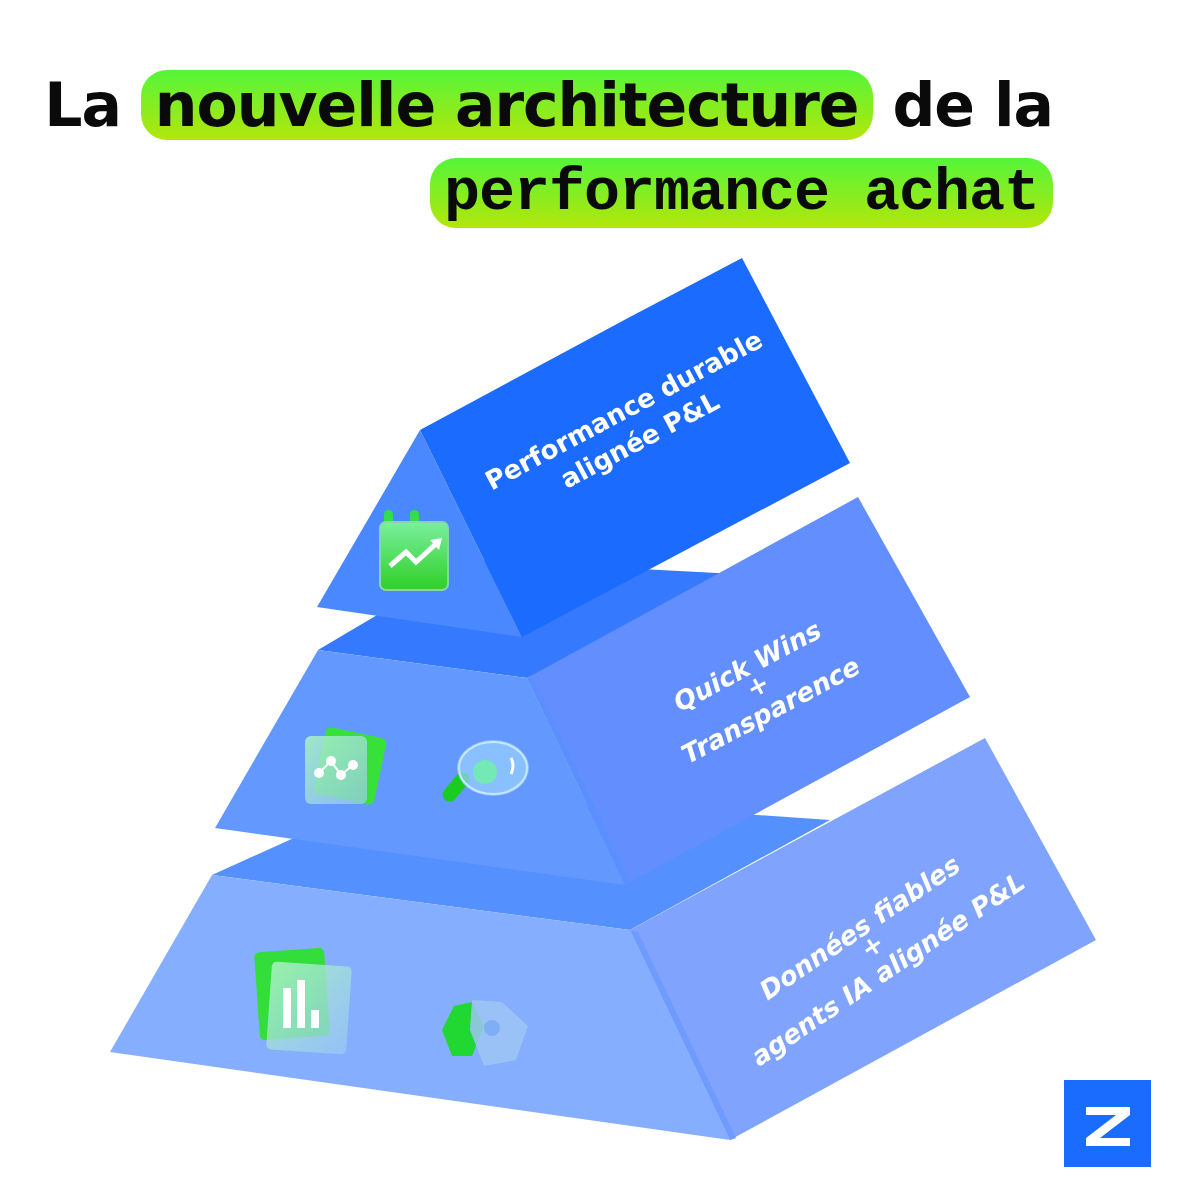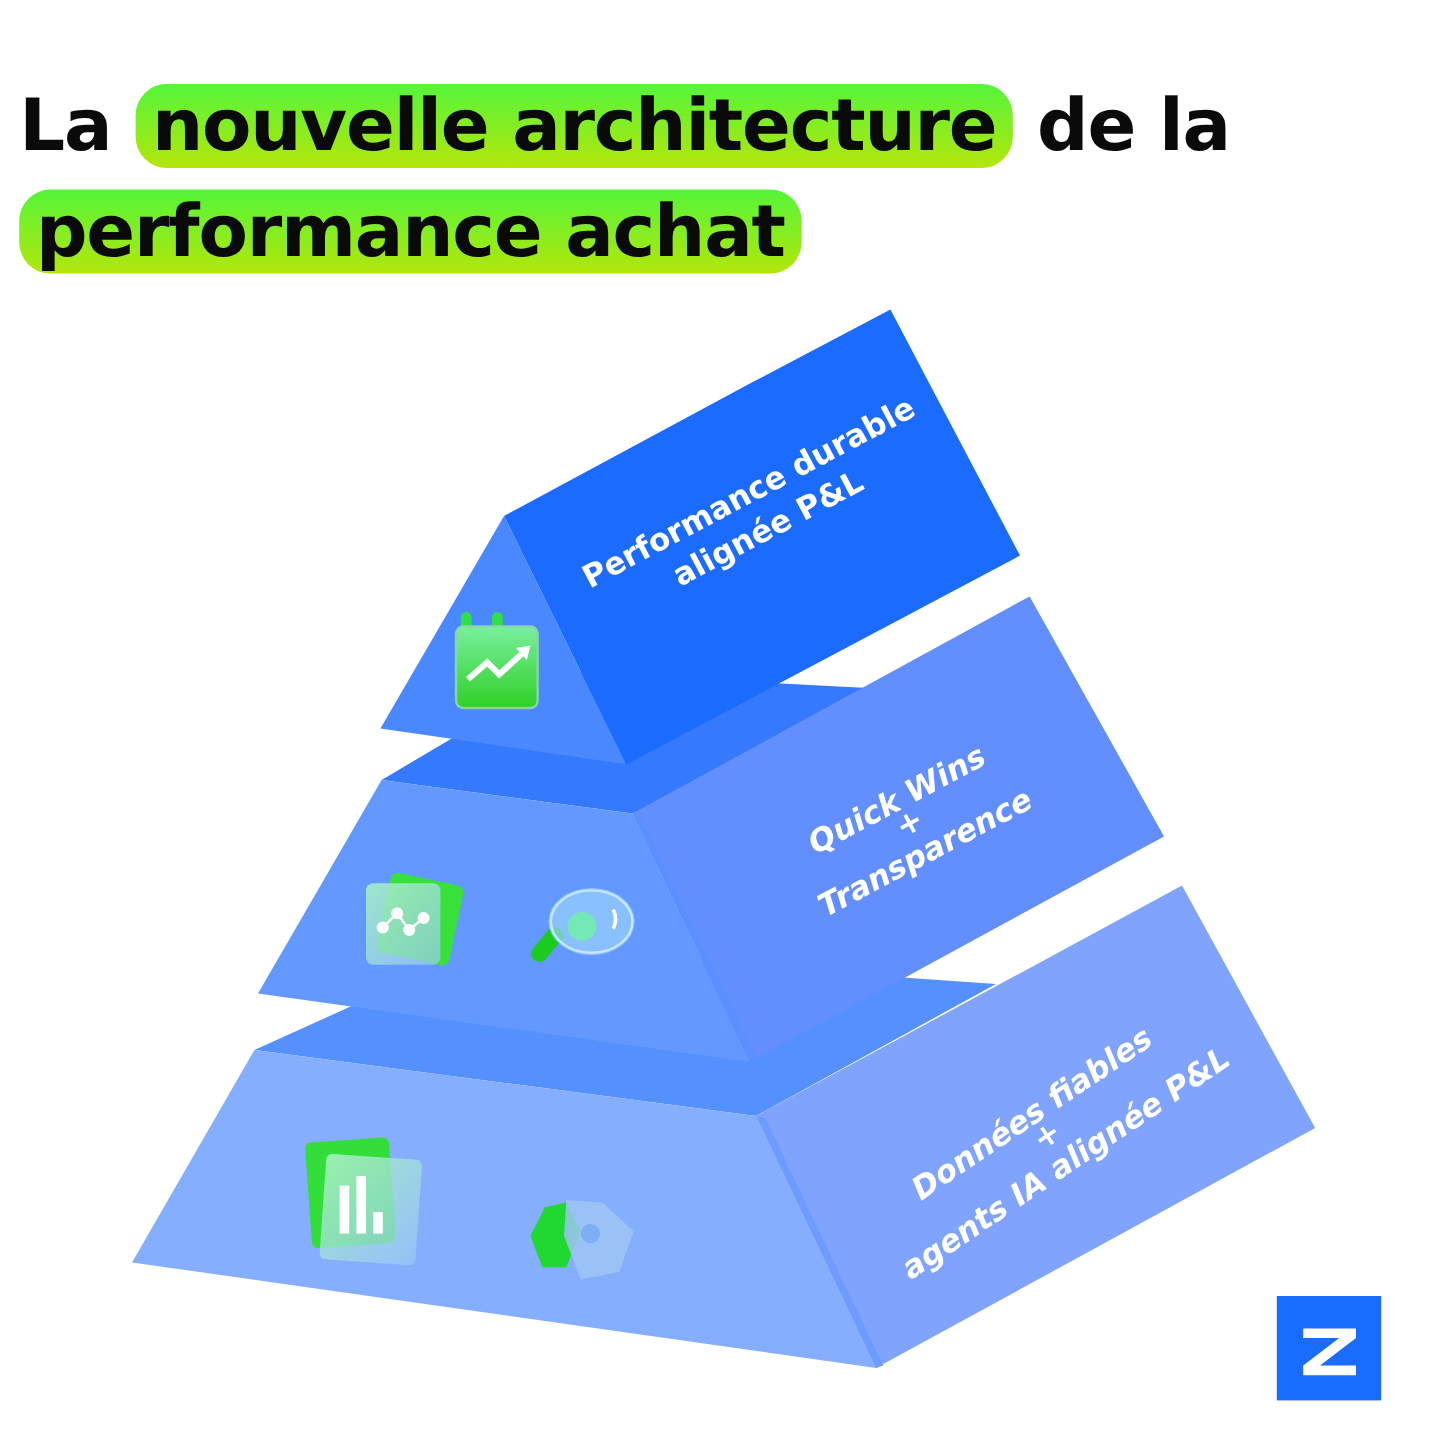--- a/index.html
+++ b/index.html
@@ -1,19 +1,19 @@
 <!DOCTYPE html>
 <html><head>
   <meta charset="utf-8">
   <style>
     html, body { margin: 0; padding: 0; background: #ffffff; }
     body { width: 1200px; height: 1200px; position: relative; overflow: hidden; font-family: "DejaVu Sans", sans-serif; }
-    .title { position: absolute; left: 16px; width: 1052px; text-align: left; font-weight: bold; font-size: 60px; color: #0a0a0a; letter-spacing: -1px; }
+    .title { position: absolute; left: 1px; width: 1052px; text-align: right; font-weight: bold; font-size: 60px; color: #0a0a0a; letter-spacing: -1px; }
     .title-line1 { top: 70px; }
-    .title-line2 { top: 158px; }
+    .title-line2 { top: 158px; font-family: Liberation Mono, monospace; }
     .hl { display: inline-block; padding: 0 14px; border-radius: 26px; background: linear-gradient(180deg, #55f53a 0%, #b4e60a 100%); line-height: 70px; }
     svg.scene { position: absolute; left: 0; top: 0; }
     .label { fill: #ffffff; font-family: "DejaVu Sans", sans-serif; font-weight: bold; font-size: 26px; }
     .label-it { font-style: italic; }
     .logo { position: absolute; left: 1064px; top: 1080px; width: 87px; height: 87px; background: #1a6cff; }
   </style>
 </head>
 <body>
 
 <div class="title title-line1">

